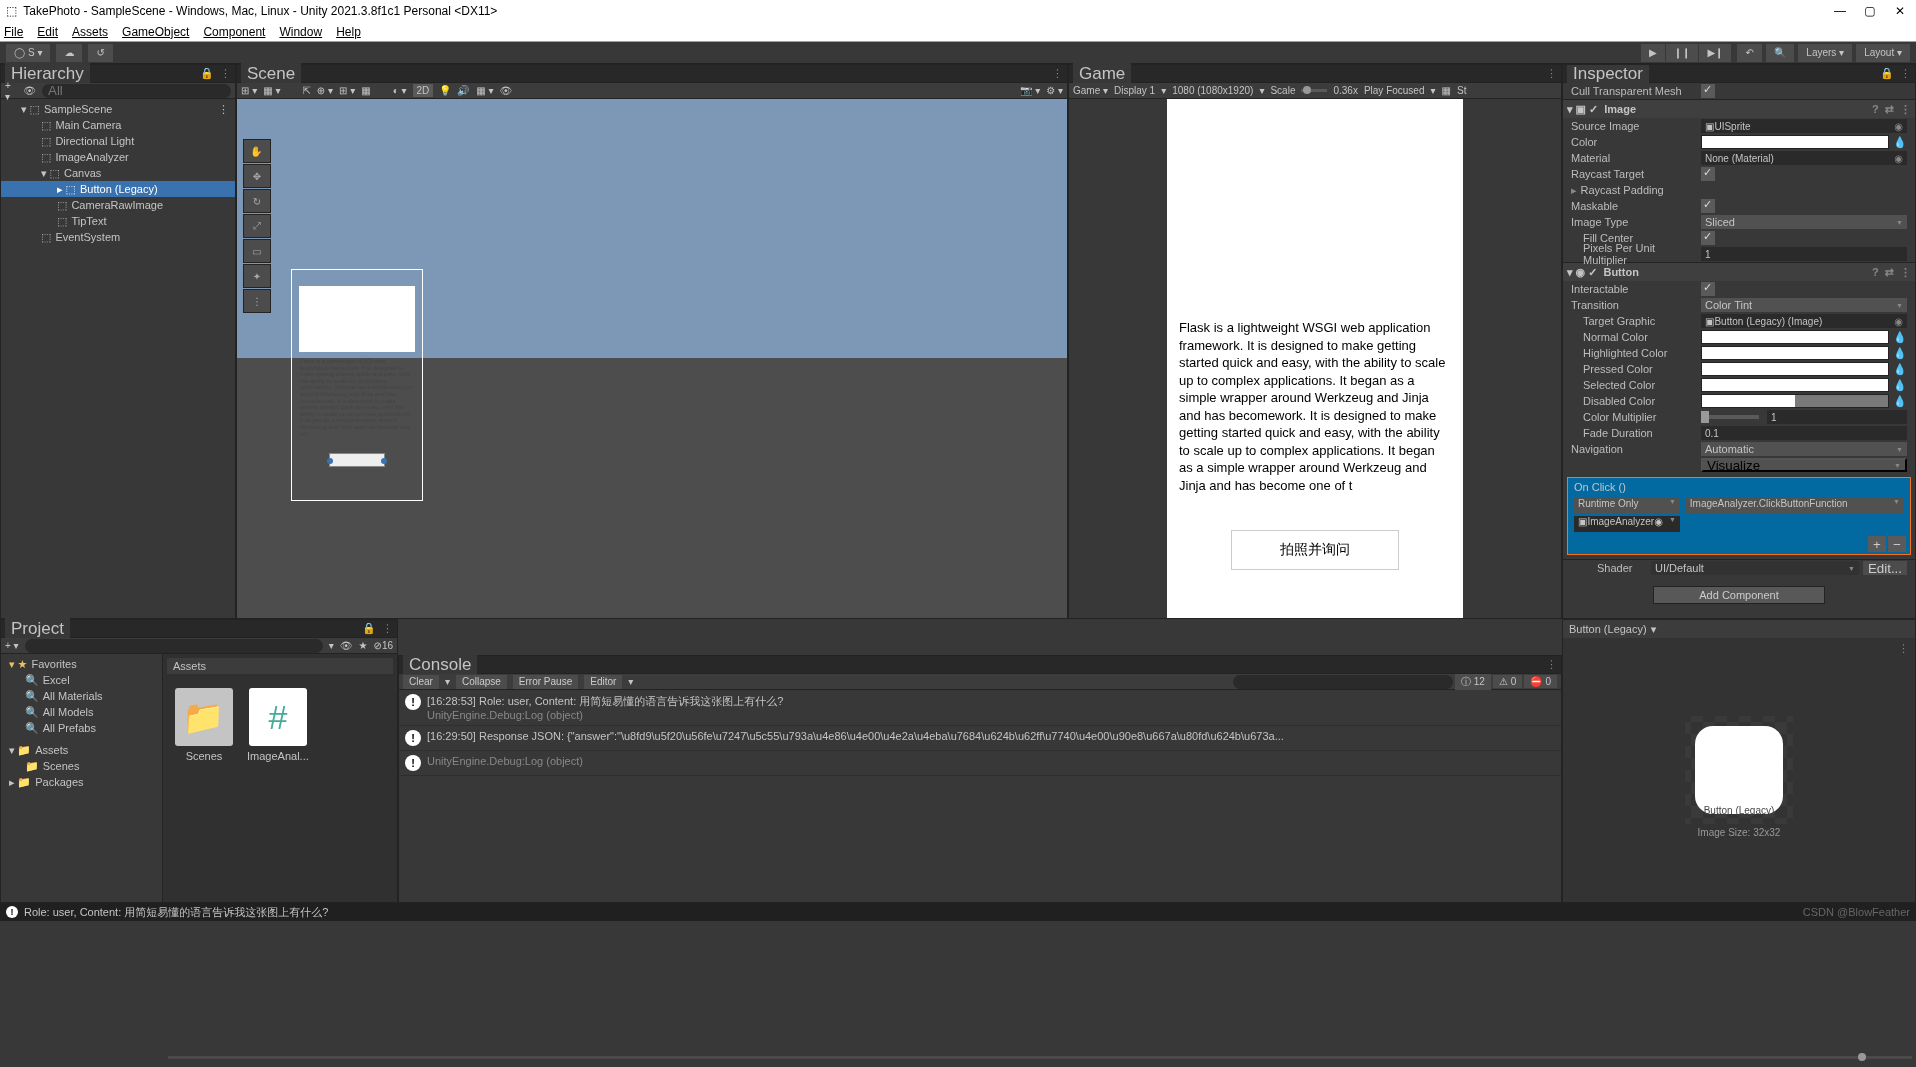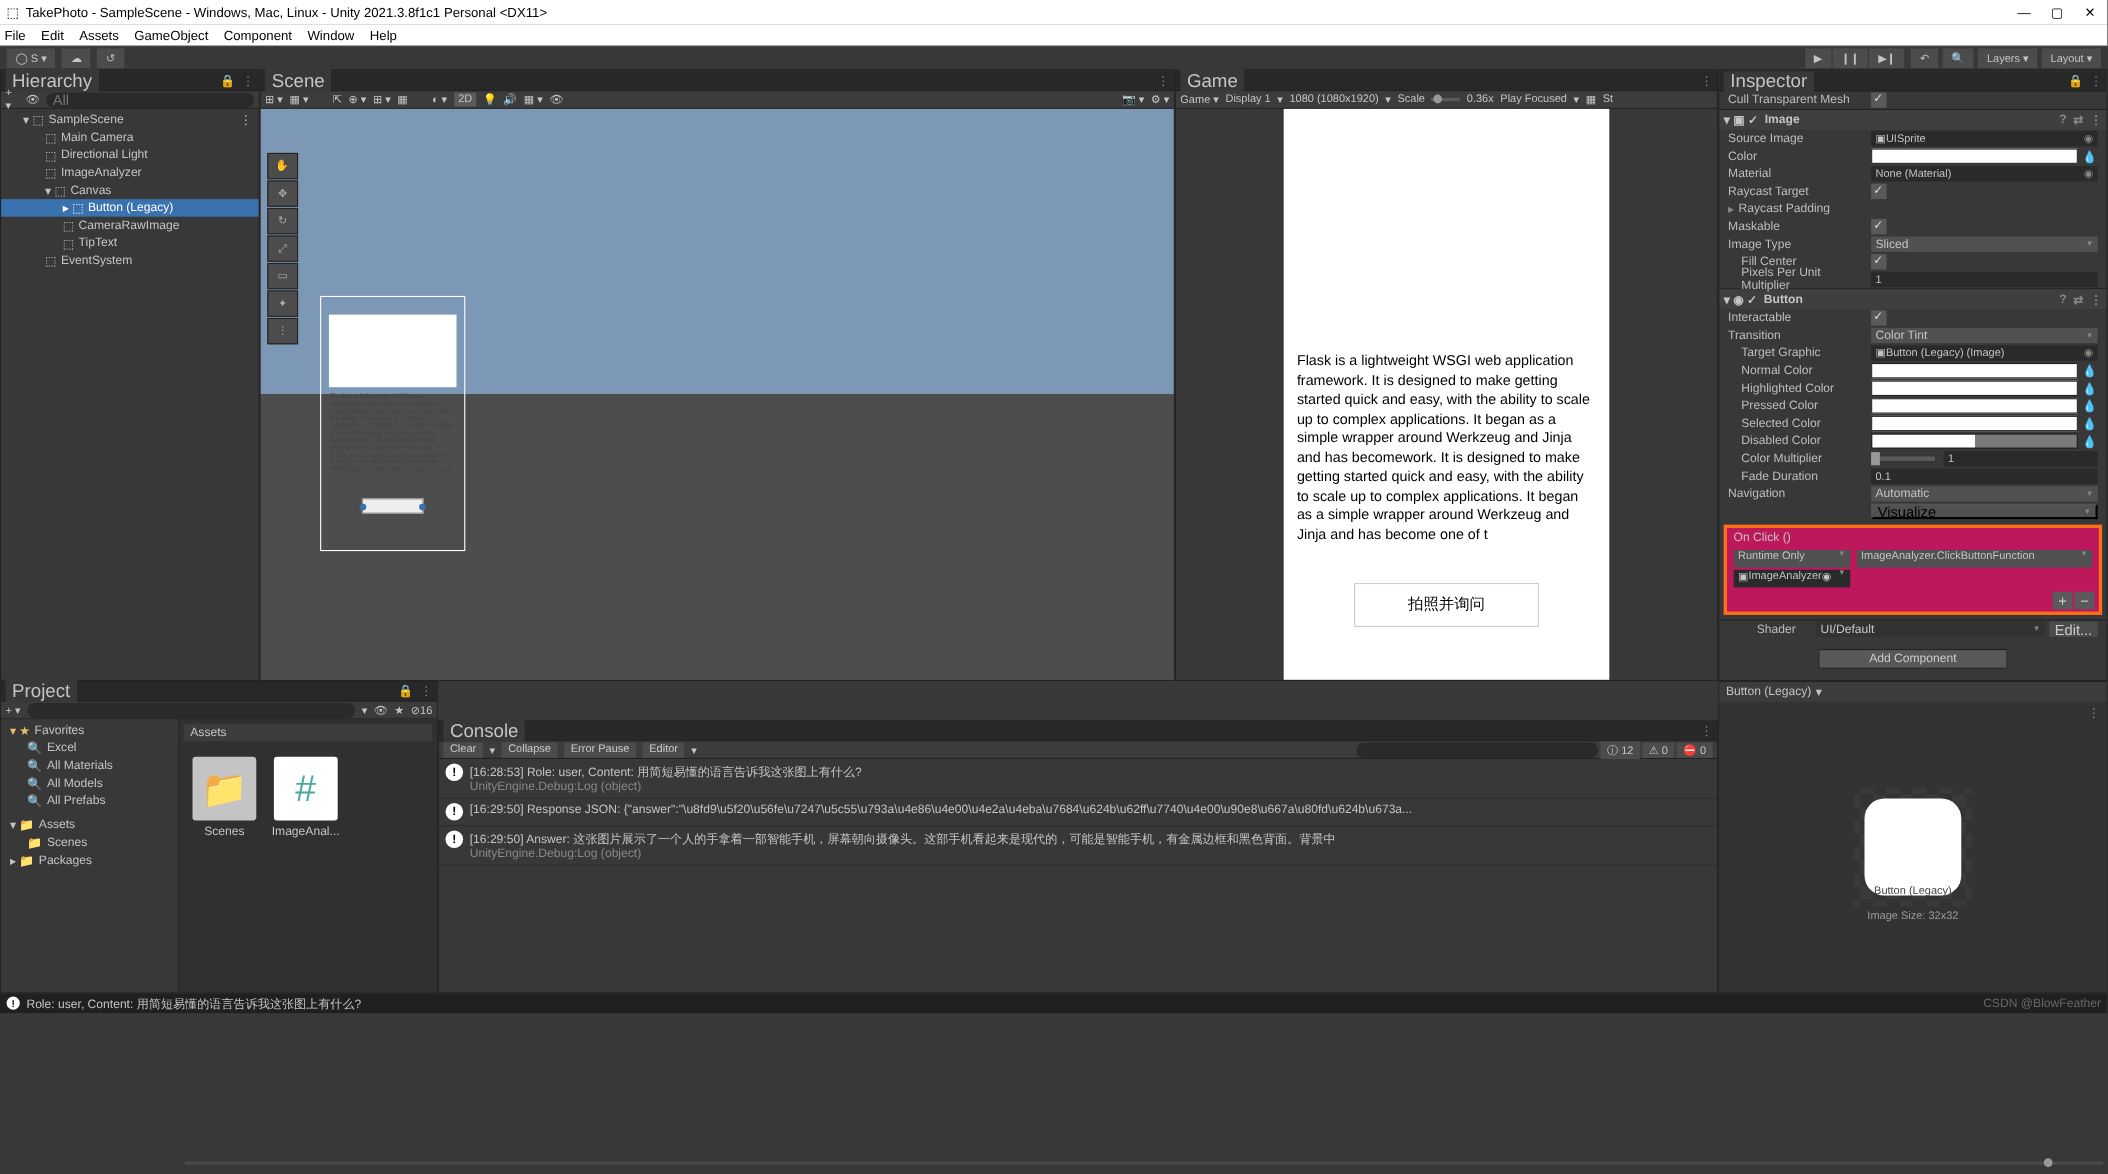--- a/index.html
+++ b/index.html
@@ -1,21 +1,21 @@
 <!DOCTYPE html>
 <html><head>
 <meta charset="utf-8">
 <style>
 * { box-sizing: border-box; margin: 0; padding: 0; font-family: "Segoe UI", Arial, sans-serif; }
 body { background: #383838; color: #c4c4c4; font-size: 11px; overflow: hidden; width: 1916px; height: 1067px; }
 .titlebar { height: 22px; background: #fff; color: #000; display: flex; align-items: center; padding: 0 6px; font-size: 12px; }
 .titlebar .wincontrols { margin-left: auto; display: flex; gap: 18px; padding-right: 4px; }
 .titlebar .wincontrols span { width: 12px; height: 12px; display: inline-flex; align-items: center; justify-content: center; cursor: pointer; }
 .menubar { height: 20px; background: #fff; color: #000; display: flex; align-items: center; padding: 0 4px; gap: 14px; font-size: 12px; border-bottom: 1px solid #a0a0a0;}
-.menubar span { cursor: pointer; }
+.menubar span { cursor: pointer; text-decoration: underline; }
 .toolbar { height: 22px; background: #383838; border-bottom: 1px solid #232323; display: flex; align-items: center; padding: 0 6px; gap: 6px; }
 .toolbar .spacer { flex: 1; }
 .toolbar .playctrls { display: flex; gap: 1px; }
 .toolbar .playctrls button, .toolbar .rbtn { background: #4c4c4c; border: none; color: #c4c4c4; height: 18px; padding: 0 8px; cursor: pointer; font-size: 10px; }
 .toolbar .rside { margin-left: auto; display: flex; gap: 4px; align-items: center;}
 .layout { display: flex; height: 555px; }
 .panel { background: #383838; border: 1px solid #232323; display: flex; flex-direction: column; }
 .panelhead { height: 18px; background: #282828; display: flex; align-items: center; padding: 0 4px; gap: 4px; border-bottom: 1px solid #232323;}
 .panelhead .tab { background: #383838; padding: 2px 6px; font-size: 17px; }
 .panelhead .ricons { margin-left: auto; display: flex; gap: 6px; color: #888;}
@@ -51,21 +51,21 @@
 .inspector .prop input[type=checkbox]:checked::after{content:"✓";position:absolute;color:#ddd;font-size:11px;left:2px;top:-1px;}
 .inspector .prop .dd { flex: 1; background: #515151; height: 14px; padding: 0 4px; display:flex; align-items:center; cursor:pointer;}
 .inspector .prop .dd::after { content:"▼"; margin-left:auto; font-size:7px; color:#888;}
 .inspector .prop .colorsw { flex:1; height: 14px; background: #fff; border:1px solid #232323; cursor:pointer;}
 .inspector .prop .dk { background: #323232;}
 .inspector .prop .txt { flex:1; height:14px; background:#2a2a2a; color:#c4c4c4; border:none; padding:0 4px; font-size:10px;}
 .inspector .prop .obj { flex:1; height:14px; background:#2a2a2a; padding:0 4px; display:flex; align-items:center; font-size:10px;}
 .inspector .prop .obj::after{content:"◉";margin-left:auto;color:#888;}
 .inspector .slider { flex:1; height:4px; background:#5a5a5a; position:relative; margin-right:4px;}
 .inspector .slider .thumb { position:absolute; width:8px; height:12px; background:#999; top:-4px; left:0;}
-.evlist { margin: 4px; border: 3px solid #f97316; background: #be185d;}
+.evlist { margin: 4px; border: 1px solid #f97316; background: #0369a1;}
 .evhead { padding: 3px 6px; font-size: 11px;}
 .evrow { display:flex; gap:6px; padding: 2px 6px;}
 .evrow .dd { background:#515151; height:16px; padding:0 4px; display:flex;align-items:flex-start;cursor:pointer;font-size:10px;}
 .evrow .dd::after{content:"▼";margin-left:auto;font-size:7px;color:#888;padding-left:6px;}
 .evfoot { display:flex; justify-content:flex-end; gap:2px; padding:2px 4px;}
 .evfoot button { width:18px; height:16px; background:#5a5a5a; border:none; color:#ccc; cursor:pointer;}
 .matrow { display:flex; align-items:center; padding:4px 8px; gap:8px;}
 .matrow .sw { width:18px; height:18px; background:#fff;}
 .addcomp { display:block; margin: 10px auto; width:172px; height:18px; background:#585858; border:1px solid #232323; color:#ccc; cursor:pointer; font-size:11px;}
 .bottom { display:flex; height: 284px;}
@@ -536,21 +536,20 @@
         </div>
       <div class="logrow">
           <div class="ico">!</div>
           <div>
             <div class="txt">[16:29:50] Response JSON: {"answer":"\u8fd9\u5f20\u56fe\u7247\u5c55\u793a\u4e86\u4e00\u4e2a\u4eba\u7684\u624b\u62ff\u7740\u4e00\u90e8\u667a\u80fd\u624b\u673a...</div>
           </div>
         </div>
       <div class="logrow">
           <div class="ico">!</div>
           <div>
-            <div class="txt">[16:29:50] Answer: 这张图片展示了一个人的手拿着一部智能手机，屏幕朝向摄像头。这部手机看起来是现代的，可能是智能手机，有金属边框和黑色背面。背景中</div>
             <div class="txt" style="color:#888">UnityEngine.Debug:Log (object)</div>
           </div>
         </div>
     </div>
   </div>
 
   <div class="panel previewpane">
     <div class="previewhead">Button (Legacy)</div>
     <div class="previewbody">
       <div class="preview9">

